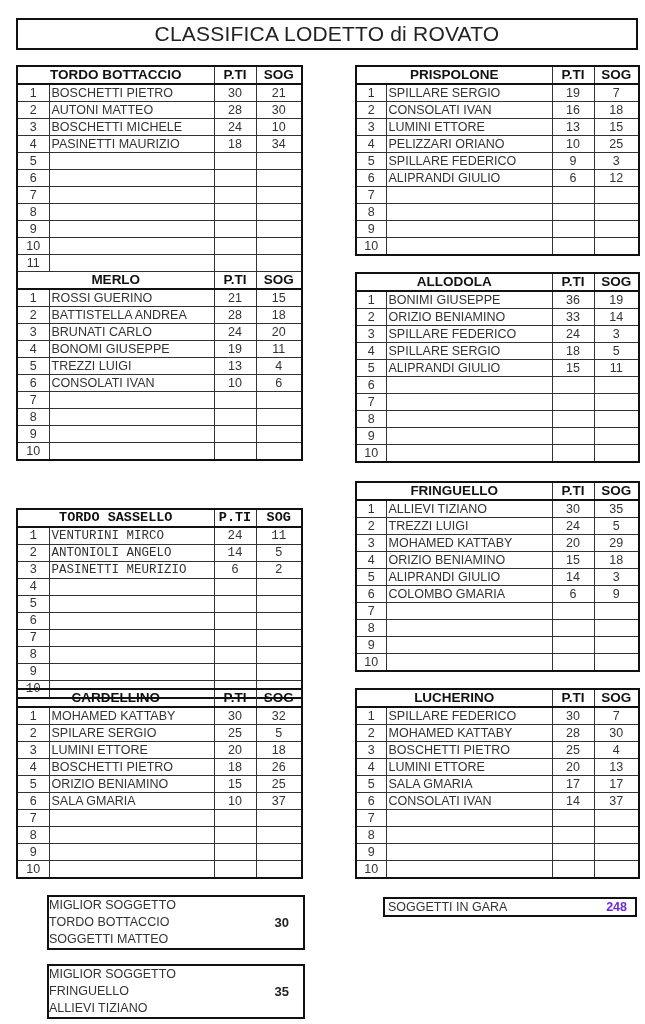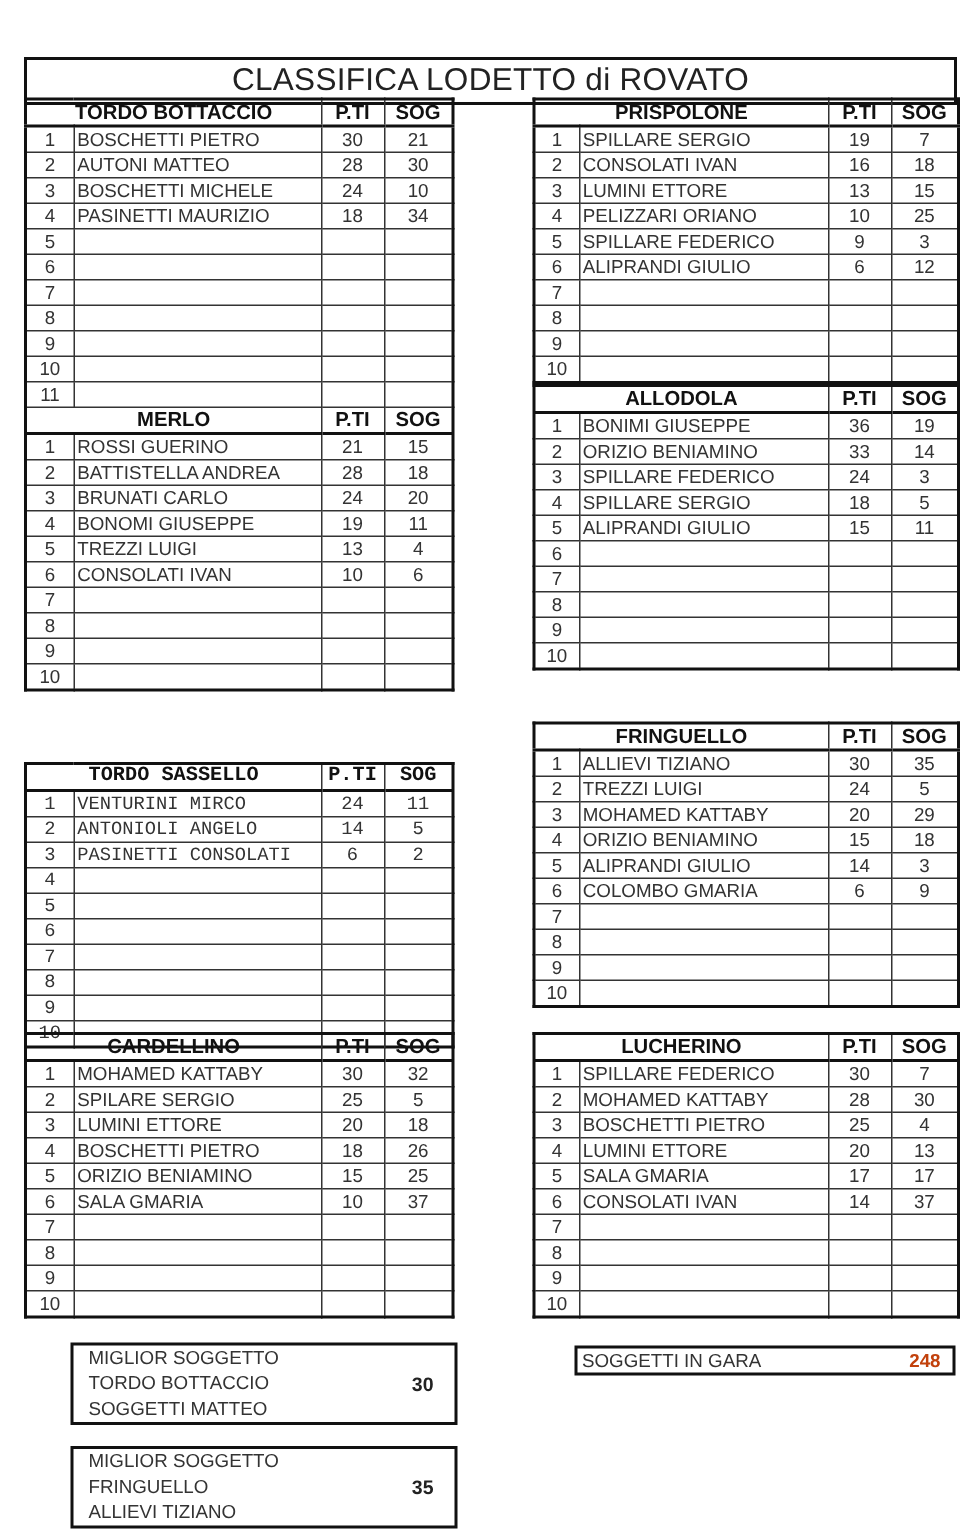--- a/index.html
+++ b/index.html
@@ -1,39 +1,39 @@
 <!DOCTYPE html>
 <html><head>
 <meta charset="utf-8">
 <style>
   html, body { margin:0; padding:0; background:#ffffff; }
   body { width:645px; height:1024px; position:relative; overflow:hidden;
          font-family:"Liberation Sans", sans-serif; color:#222; }
   .title-box { position:absolute; left:16px; top:18px; width:618px; height:28px;
                border:2px solid #111; display:flex; align-items:center; justify-content:center;
-               font-size:21px; color:#222; letter-spacing:0.2px;margin-top:20px; }
+               font-size:21px; color:#222; letter-spacing:0.2px; }
   table.grid { position:absolute; border-collapse:collapse; table-layout:fixed;
                border:2px solid #111; }
   table.grid td { border:1px solid #333; height:16px; padding:0; font-size:12.5px;
                   line-height:16px; overflow:hidden; white-space:nowrap; color:#333; }
   table.grid tr.head td { font-weight:bold; color:#111; font-size:13.5px; text-align:center; border-bottom:2px solid #111; }
   table.grid td.num { text-align:center; }
   table.grid td.name { padding-left:2px; }
   table.grid td.val { text-align:center; }
   .left  { left:16px; }
   .right { left:355px; }
   col.c1 { width:32px; } col.c2 { width:165px; } col.c3 { width:42px; } col.c4 { width:46px; }
   col.r1 { width:30px; } col.r2 { width:166px; } col.r3 { width:42px; } col.r4 { width:45px; }
   .box { position:absolute; border:2px solid #111; font-size:12.5px; color:#333; }
-  .box .line { height:17px; line-height:17px; padding-left:10px; }
+  .box .line { height:17px; line-height:17px; padding-left:0; }
   .box .score { position:absolute; right:14px; top:17px; font-weight:bold; color:#222; font-size:13px; line-height:17px; }
   .total { position:absolute; left:383px; top:897px; width:250px; height:16px; border:2px solid #111;
            font-size:12.5px; line-height:16px; color:#333; }
   .total .lbl { position:absolute; left:3px; }
-  .total .val { position:absolute; right:8px; font-weight:bold; color:#c2410c; }
+  .total .val { position:absolute; right:8px; font-weight:bold; color:#6d28d9; }
 </style>
 </head>
 <body>
 
 <div class="title-box">CLASSIFICA  LODETTO di ROVATO</div>
 
 <table class="grid left" style="top:65px;">
   <colgroup>
       <col class="c1">
       <col class="c2">
@@ -249,21 +249,21 @@
       </tr>
       <tr>
         <td class="num">10</td>
         <td class="name"></td>
         <td class="val"></td>
         <td class="val"></td>
       </tr>
     </tbody>
 </table>
 
-<table class="grid right" style="top:256px;">
+<table class="grid right" style="top:272px;">
   <colgroup>
       <col class="r1">
       <col class="r2">
       <col class="r3">
       <col class="r4">
     </colgroup>
   <tbody>
       <tr class="head">
         <td colspan="2">ALLODOLA</td>
         <td>P.TI</td>
@@ -352,21 +352,21 @@
         <td class="val">11</td>
       </tr>
       <tr>
         <td class="num">2</td>
         <td class="name">ANTONIOLI ANGELO</td>
         <td class="val">14</td>
         <td class="val">5</td>
       </tr>
       <tr>
         <td class="num">3</td>
-        <td class="name">PASINETTI CONSOLATI</td>
+        <td class="name">PASINETTI MEURIZIO</td>
         <td class="val">6</td>
         <td class="val">2</td>
       </tr>
       <tr>
         <td class="num">4</td>
         <td class="name"></td>
         <td class="val"></td>
         <td class="val"></td>
       </tr>
       <tr>

